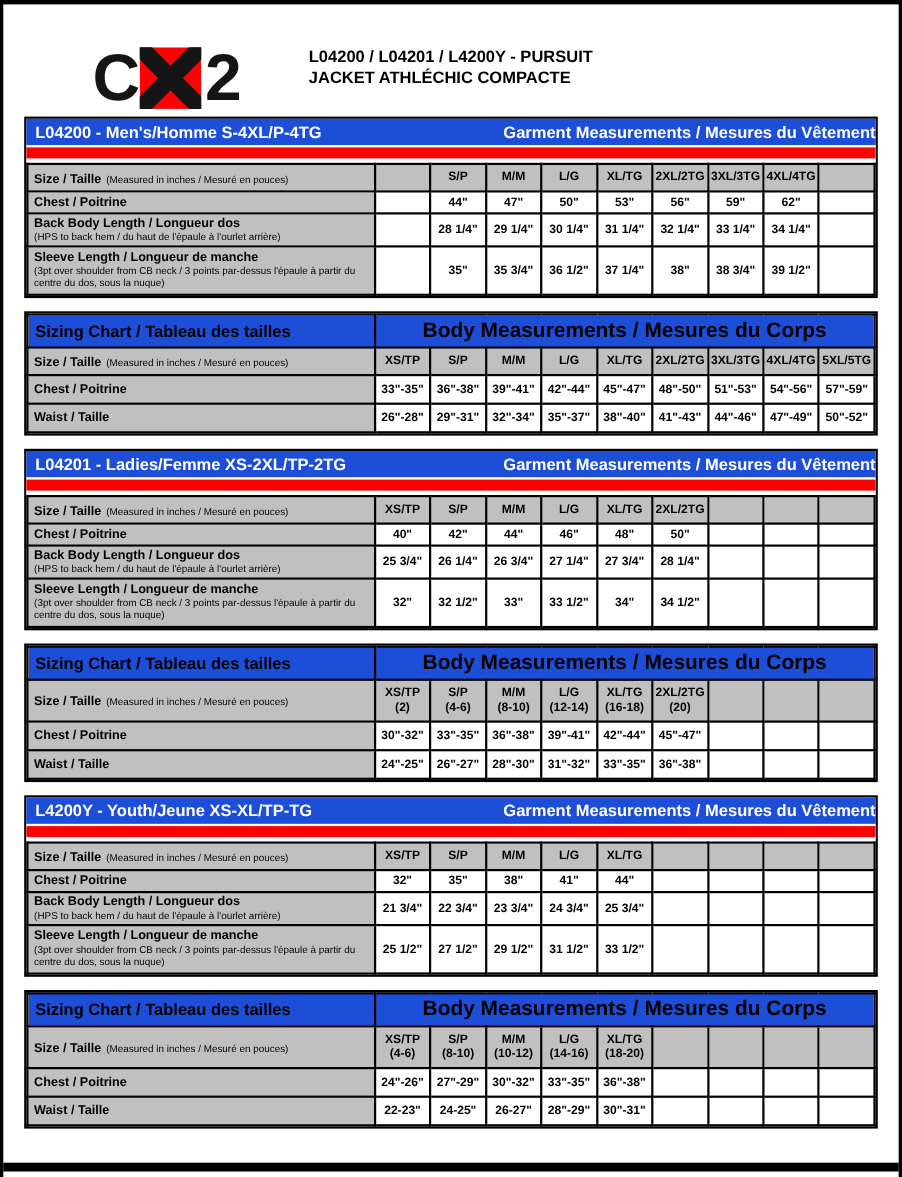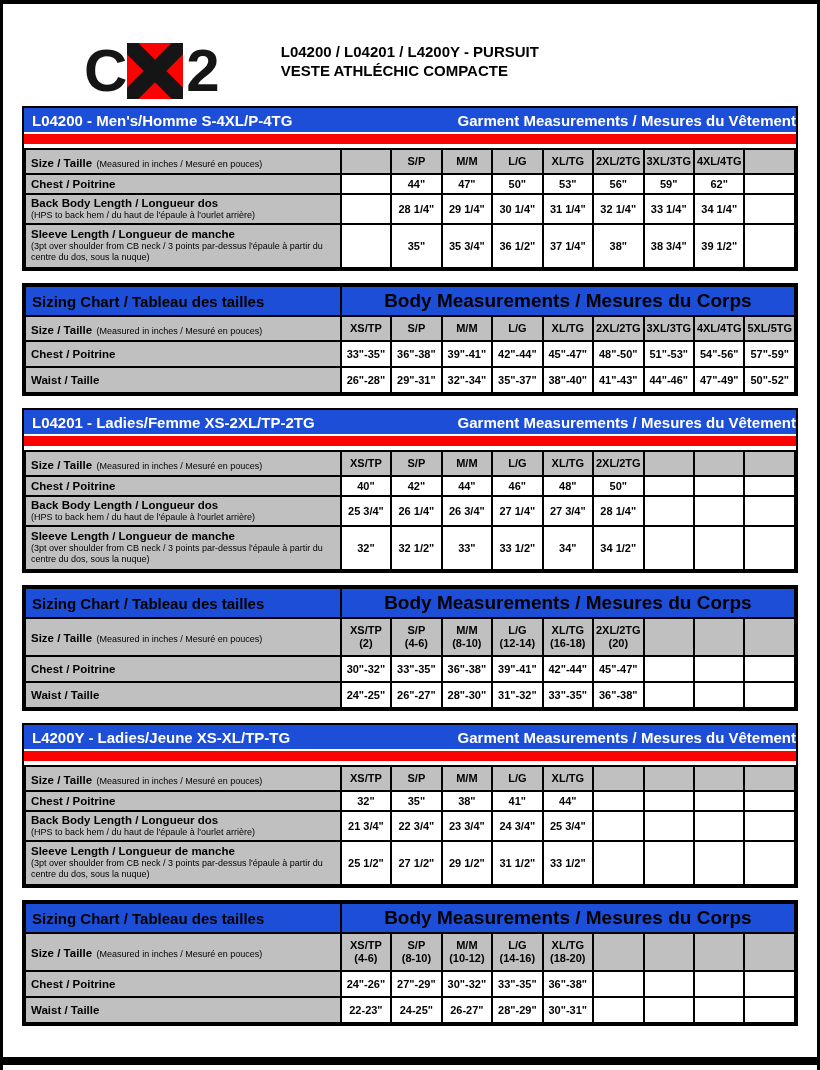--- a/index.html
+++ b/index.html
@@ -57,21 +57,21 @@
       <span class="logo-letter">C</span>
       <svg class="logo-x" viewBox="0 0 60 60" aria-hidden="true">
         <rect x="0" y="0" width="60" height="60" style="fill:var(--red,#f00)"></rect>
         <line x1="-4" y1="-4" x2="64" y2="64" stroke="#151515" stroke-width="17"></line>
         <line x1="64" y1="-4" x2="-4" y2="64" stroke="#151515" stroke-width="17"></line>
       </svg>
       <span class="logo-letter">2</span>
     </div>
     <div class="doc-title">
       <div>L04200 / L04201 / L4200Y - PURSUIT</div>
-      <div>VESTE ATHLÉCHIC COMPACTE</div>
+      <div>JACKET ATHLÉCHIC COMPACTE</div>
     </div>
   </header>
 
   <section class="sec">
     <div class="bar">
       <div class="bar-left">L04200 - Men's/Homme S-4XL/P-4TG</div>
       <div class="bar-right">Garment Measurements / Mesures du Vêtement</div>
     </div>
     <div class="stripe-wrap">
         <div class="stripe"></div>
@@ -315,21 +315,21 @@
             <td class="val-cell"></td>
             <td class="val-cell"></td>
             <td class="val-cell"></td>
           </tr>
       </tbody>
     </table>
   </section>
 
   <section class="sec">
     <div class="bar">
-      <div class="bar-left">L4200Y - Ladies/Jeune XS-XL/TP-TG</div>
+      <div class="bar-left">L4200Y - Youth/Jeune XS-XL/TP-TG</div>
       <div class="bar-right">Garment Measurements / Mesures du Vêtement</div>
     </div>
     <div class="stripe-wrap">
         <div class="stripe"></div>
       </div>
     <table class="grid">
       <colgroup>
           <col class="c-label">
           <col span="9">
         </colgroup>

